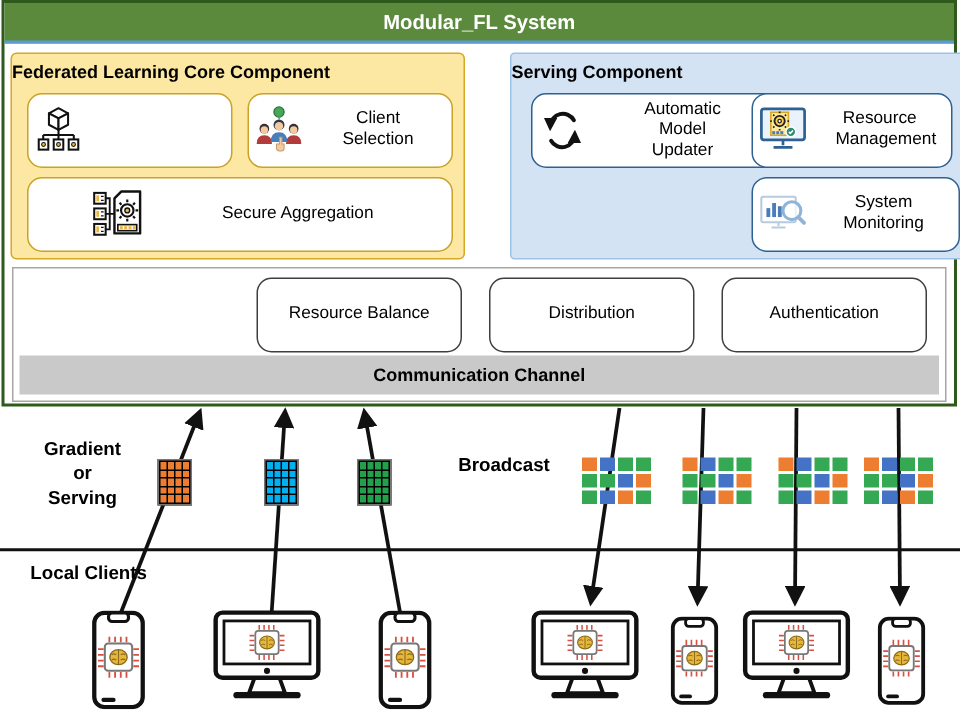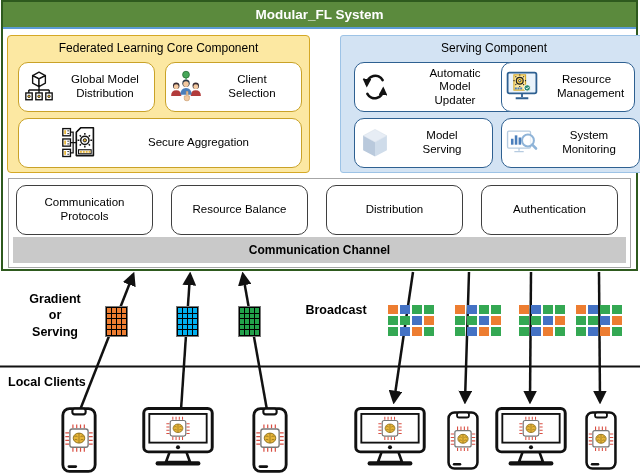--- a/index.html
+++ b/index.html
@@ -8,21 +8,21 @@
   .abs{position:absolute;}
 
   
   .frame{left:1px;top:0;width:637px;height:271px;border:2px solid #2e5a1e;background:#fff;}
   .header{position:absolute;left:0;top:0;width:100%;height:27px;background:#5b8a3d;
           border-bottom:2px solid #5b9bd5;display:flex;align-items:center;justify-content:center;
           color:#fff;font-weight:bold;font-size:13.5px;}
 
   
   .panel-yellow{left:7px;top:35px;width:303px;height:138px;background:#fce8a2;border:1.5px solid #d5a826;border-radius:4px;}
-  .panel-title{position:absolute;left:0;top:5px;width:100%;text-align:center;font-weight:normal;font-size:12px;color:#000;}
+  .panel-title{position:absolute;left:0;top:5px;width:100%;text-align:left;font-weight:bold;font-size:12px;color:#000;}
   .ybox{position:absolute;background:#fff;border:1.5px solid #c9a227;border-radius:10px;display:flex;align-items:center;}
   .ybox .icon,.bbox .icon{flex:0 0 40px;display:flex;align-items:center;justify-content:center;}
   .lbl{flex:1;text-align:center;font-size:11.5px;line-height:1.18;color:#000;padding-right:3px;}
   .lbl-n58{max-width:58px;margin:0 auto;}
   .lbl-n62{max-width:62px;margin:0 auto;}
 
   
   .panel-blue{left:340px;top:35px;width:308px;height:138px;background:#d3e3f3;border:1px solid #9dc3e6;border-radius:3px;}
   .bbox{position:absolute;background:#fff;border:1.5px solid #2e6091;border-radius:10px;display:flex;align-items:center;}
 
@@ -106,21 +106,20 @@
               <rect x="16.25" y="27" width="7.5" height="8"></rect>
               <rect x="28" y="27" width="7.5" height="8"></rect>
           </g>
           <g fill="#e8b63a" stroke="#111" stroke-width="0.8">
             <circle cx="8.25" cy="31" r="1.5"></circle>
               <circle cx="20" cy="31" r="1.5"></circle>
               <circle cx="31.75" cy="31" r="1.5"></circle>
           </g>
         </svg>
       </span>
-      <span class="lbl">Global Model Distribution</span>
     </div>
 
     <div class="ybox" style="left:157px;top:26px;width:137px;height:50px">
       <span class="icon">
         <svg width="34" height="36" viewBox="0 0 40 40">
           <circle cx="20" cy="5.5" r="4" fill="#46a758" stroke="#2c6e3a" stroke-width="1"></circle>
           <path d="M19 9 L20 12 L21.5 9 Z" fill="#46a758"></path>
           <circle cx="8.5" cy="18.6" r="3.8" fill="#3a2d33"></circle>
           <circle cx="8.5" cy="19.6" r="2.9" fill="#f3c9a0"></circle>
           <path d="M2.5 30.5 Q2.5 23.8 8.5 23.8 Q14.5 23.8 14.5 30.5 Z" fill="#b23b3b"></path>
@@ -196,51 +195,40 @@
               <rect x="15" y="20.5" width="2.2" height="2.2"></rect>
               <rect x="18" y="20.5" width="2.2" height="2.2"></rect>
             </g>
           <circle cx="25.8" cy="21" r="3.6" fill="#2e8b74" stroke="#fff" stroke-width="1"></circle>
           <path d="M24.3 21 l1.1 1.1 l2 -2.1" fill="none" stroke="#fff" stroke-width="1.1"></path>
         </svg>
       </span>
       <span class="lbl lbl-n62">Resource Management</span>
     </div>
 
-    <div class="bbox" style="left:13px;top:82px;width:139px;height:50px">
-      <span class="icon">
-        <svg width="34" height="34" viewBox="0 0 40 40">
-          <path d="M20 4 L34 11.5 L20 19 L6 11.5 Z" fill="#e7edf5" stroke="#d4dde8" stroke-width="0.6"></path>
-          <path d="M6 11.5 L20 19 L20 36 L6 28.5 Z" fill="#b9c9dc"></path>
-          <path d="M34 11.5 L20 19 L20 36 L34 28.5 Z" fill="#cfdcea"></path>
-        </svg>
-      </span>
-      <span class="lbl lbl-n62">Model Serving</span>
-    </div>
 
     <div class="bbox" style="left:160px;top:82px;width:139px;height:50px">
       <span class="icon">
         <svg width="36" height="34" viewBox="0 0 40 40">
           <rect x="3" y="6" width="27" height="20" rx="1.5" fill="#fff" stroke="#b6cbe0" stroke-width="1.6"></rect>
           <path d="M16.5 26 V29 M11 30.2 H22" stroke="#b6cbe0" stroke-width="1.6"></path>
           <g fill="#4a7ebb">
             <rect x="7" y="15" width="3" height="7"></rect>
               <rect x="11.5" y="11" width="3" height="11"></rect>
               <rect x="16" y="13.5" width="3" height="8.5"></rect>
           </g>
           <circle cx="27" cy="17" r="7" fill="rgba(255,255,255,0.75)" stroke="#8fb4d8" stroke-width="2.4"></circle>
           <path d="M32 22 L36.5 26.5" stroke="#8fb4d8" stroke-width="3" stroke-linecap="round"></path>
         </svg>
       </span>
       <span class="lbl lbl-n62">System Monitoring</span>
     </div>
   </div>
 
   <div class="abs panel-mid">
-    <div class="mbox" style="left:7px">Communication Protocols</div>
     <div class="mbox" style="left:162px">Resource Balance</div>
     <div class="mbox" style="left:317px">Distribution</div>
     <div class="mbox" style="left:472px">Authentication</div>
     <div class="channel-bar">
       <span>Communication Channel</span>
     </div>
   </div>
 
   <svg class="abs" style="left:0;top:270px" width="640" height="203">
 
@@ -259,21 +247,21 @@
   <div class="flow-label" style="left:12px;top:291px;width:86px">
     <div>Gradient</div>
     <div>or</div>
     <div>Serving</div>
   </div>
 
   <div class="flow-label" style="left:288px;top:302px;width:96px">
     <div>Broadcast</div>
   </div>
 
-  <div class="flow-label" style="left:8px;top:374px;width:90px;text-align:left">Local Clients</div>
+  <div class="flow-label" style="left:8px;top:374px;width:90px;text-align:right">Local Clients</div>
 
   <div class="mat-up" style="left:105px;top:306px">
       <div style="background: rgb(237, 125, 49);"></div>
       <div style="background: rgb(237, 125, 49);"></div>
       <div style="background: rgb(237, 125, 49);"></div>
       <div style="background: rgb(237, 125, 49);"></div>
       <div style="background: rgb(237, 125, 49);"></div>
       <div style="background: rgb(237, 125, 49);"></div>
       <div style="background: rgb(237, 125, 49);"></div>
       <div style="background: rgb(237, 125, 49);"></div>

